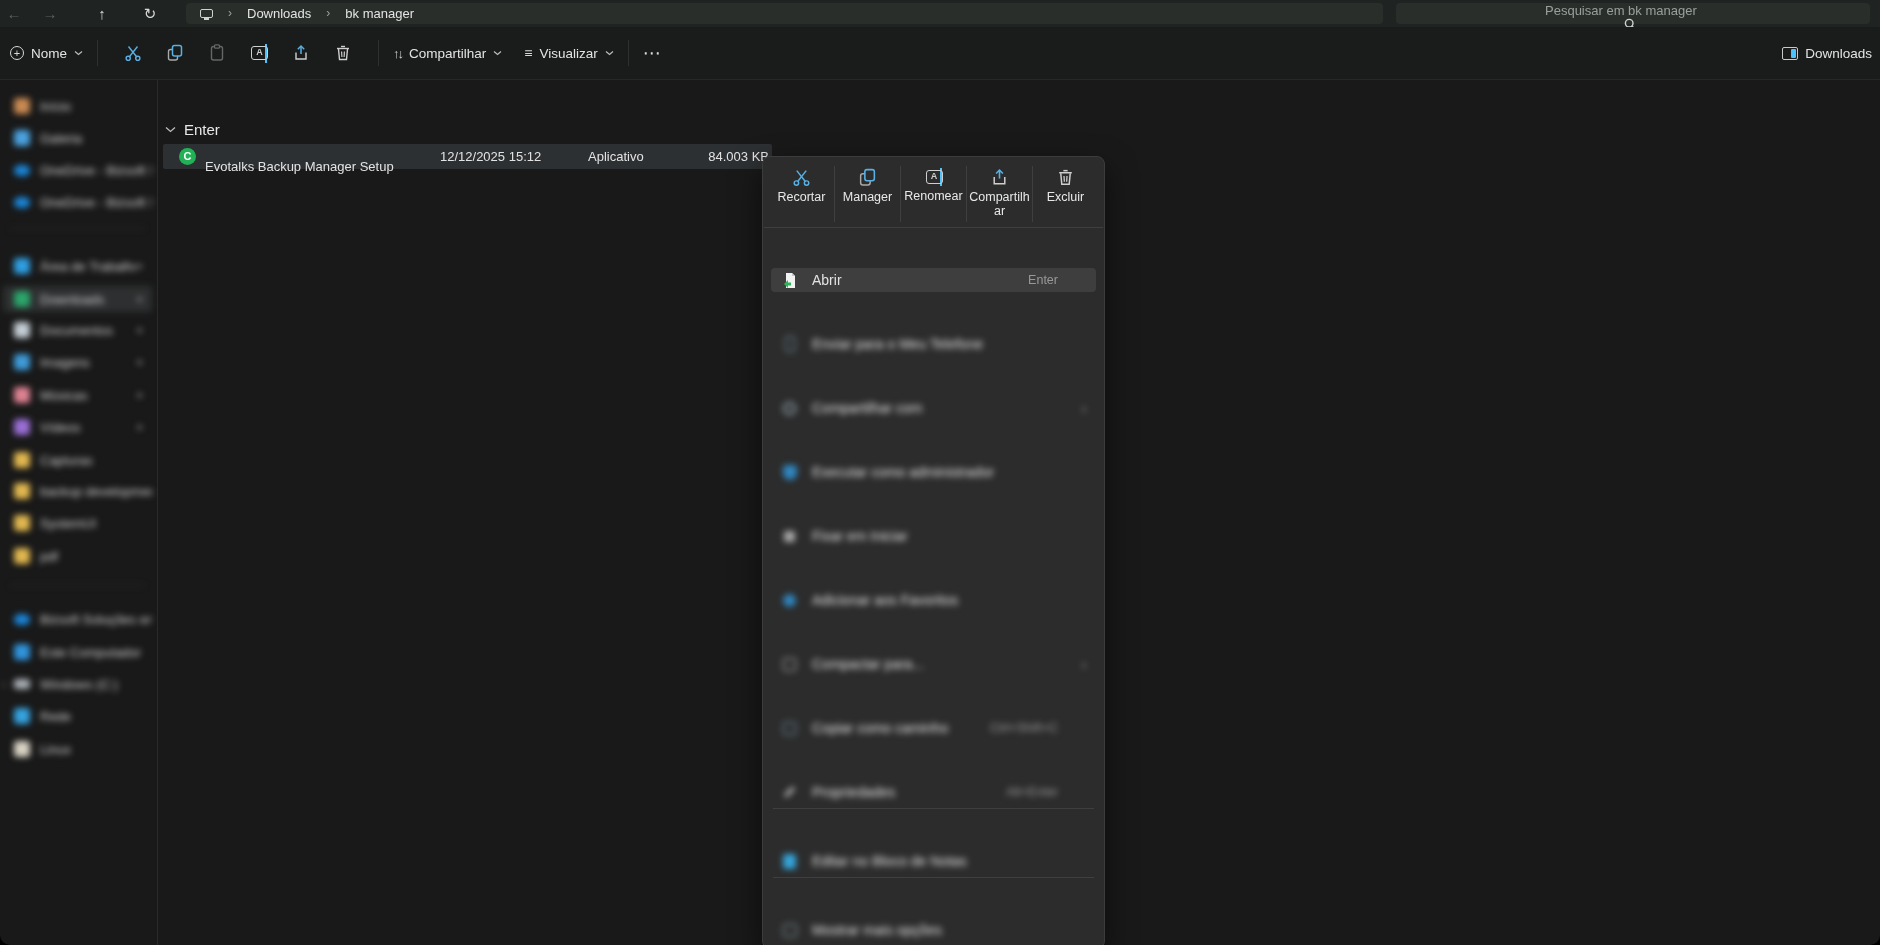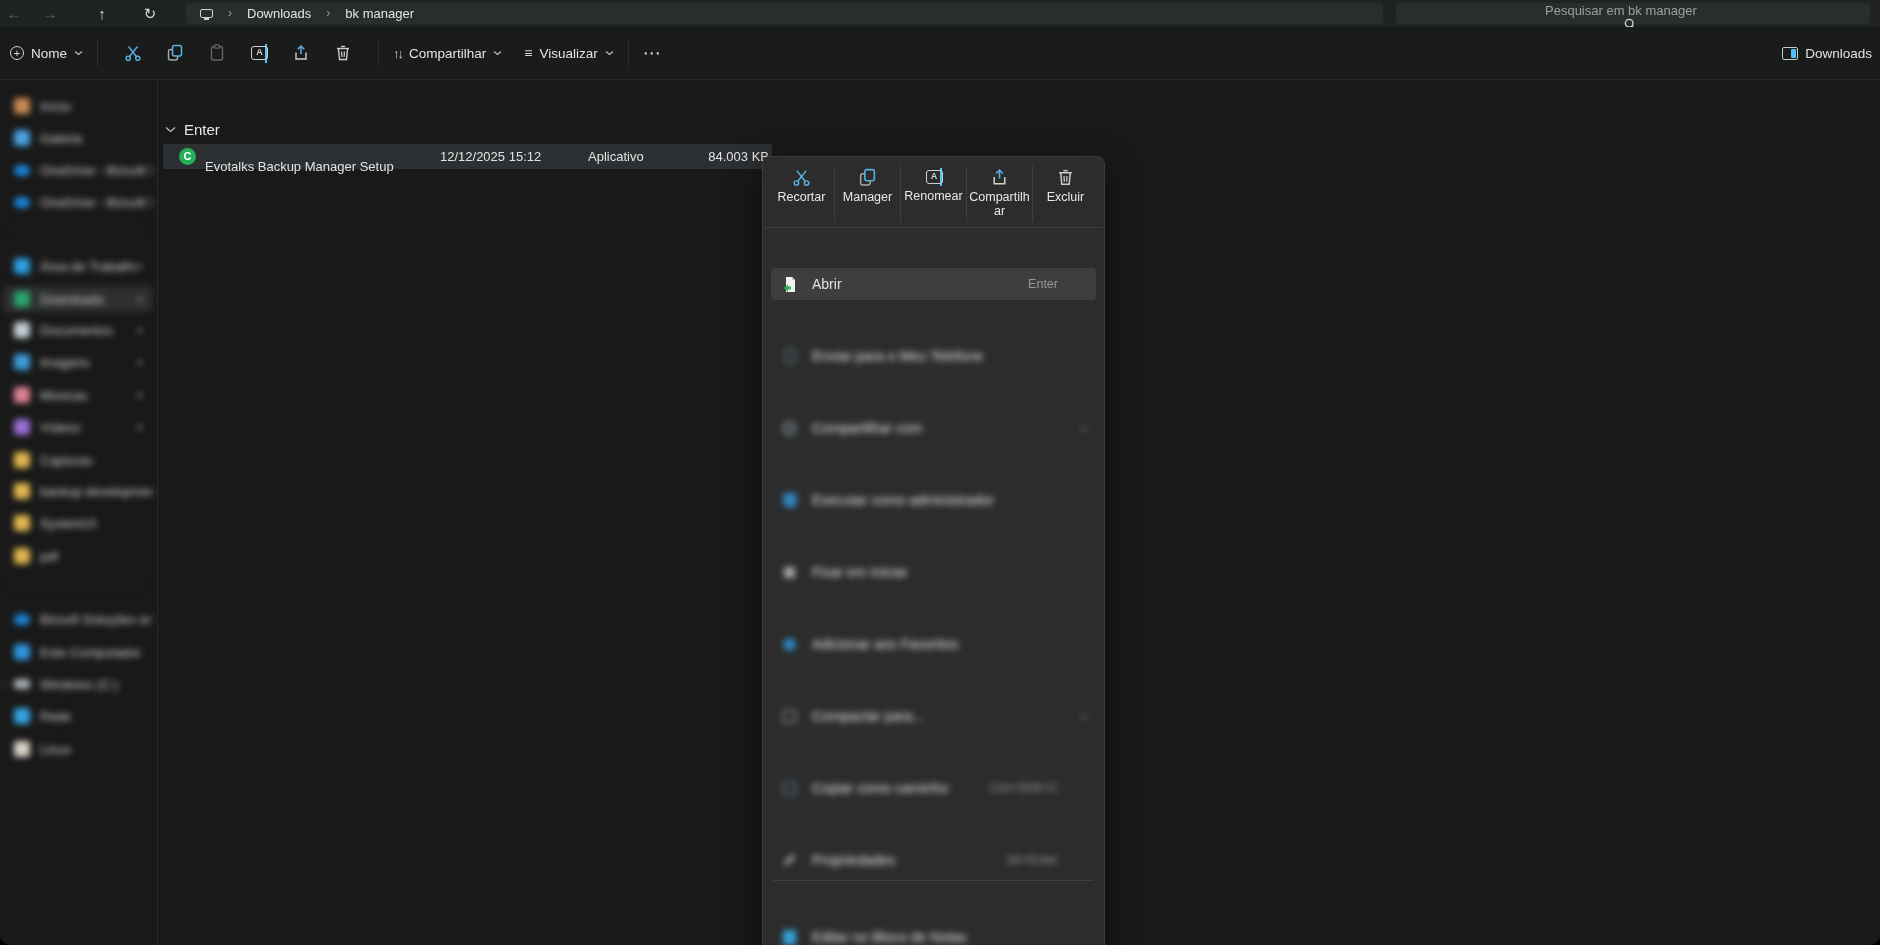--- a/index.html
+++ b/index.html
@@ -92,21 +92,21 @@
     border:1px solid #3c3c3c;border-radius:8px;box-shadow:0 12px 30px rgba(0,0,0,.55);
     padding-bottom:6px;}
   .cmd-row{display:flex;padding:9px 6px 0 6px;}
   .cmd{flex:1;display:flex;flex-direction:column;align-items:center;gap:4px;padding:2px 0 4px 0;
     cursor:default;}
   .cmd + .cmd{border-left:1px solid #3f3f3f;}
   .cmd-label{font-size:12.5px;line-height:13.5px;color:#e8e8e8;text-align:center;max-width:62px;
     word-break:break-all;}
   .menu-sep{height:1px;background:#3f3f3f;margin:5px 1px 4px 1px;}
   .menu-list{padding:0 8px;}
-  .menu-item{height:32px;display:flex;align-items:center;border-radius:4px;padding:0 10px;
+  .menu-item{height:24px;display:flex;align-items:center;border-radius:4px;padding:0 10px;
     font-size:14px;color:#e2e2e2;cursor:default;margin-top:40px;}
   .menu-item.highlighted{background:#3e3e3e;}
   .mi-icon{flex:0 0 17px;height:17px;margin-right:14px;display:flex;align-items:center;justify-content:center;}
   .mi-label{flex:1;white-space:nowrap;}
   .mi-shortcut{font-size:12.5px;color:#989898;margin-right:28px;}
   .mi-sub{color:#b5b5b5;font-size:13px;}
   .in-sep{height:1px;background:#3f3f3f;margin:4px 2px;}
   
   .mi-phone{width:10px;height:16px;border:1.5px solid #7fa8b8;border-radius:3px;}
   .mi-sharewith{width:13px;height:13px;border:2px solid #9fb3bd;border-radius:50%;}

